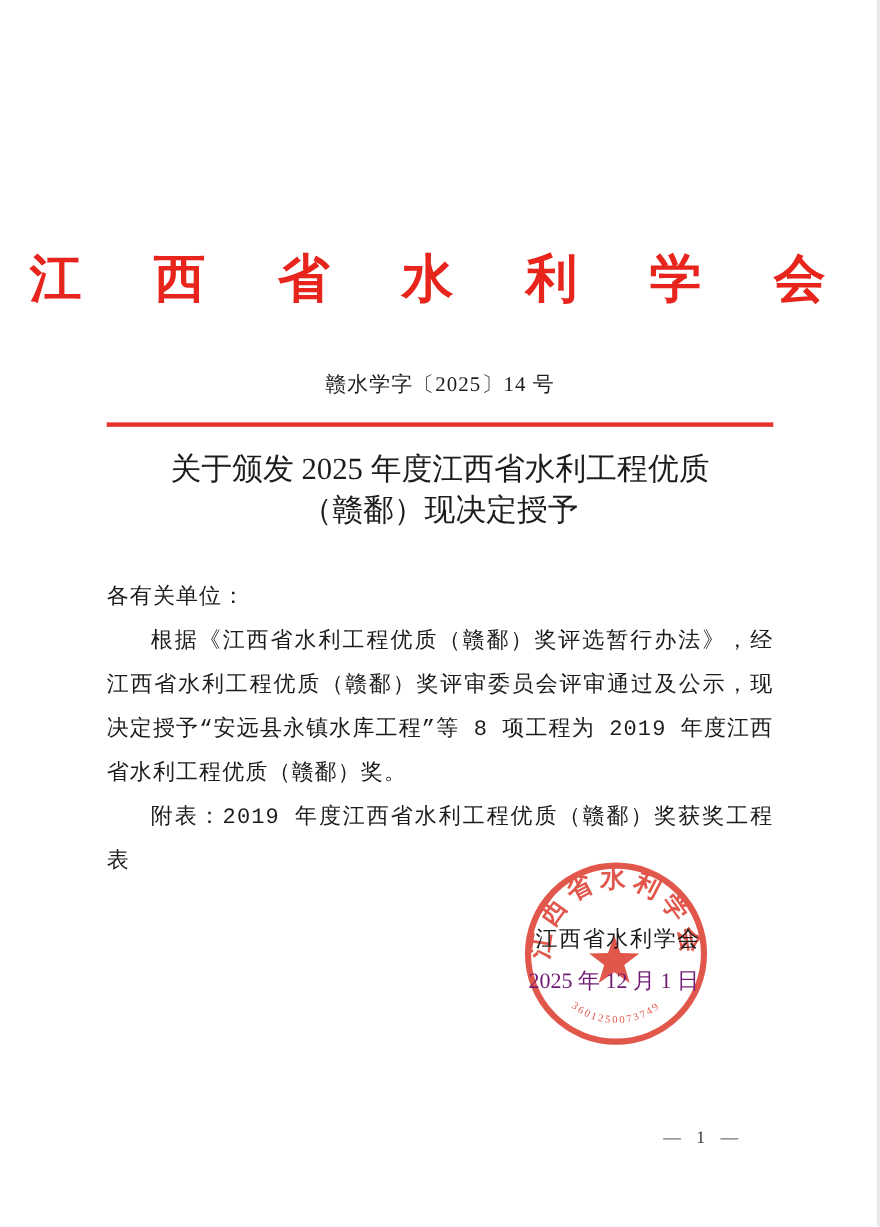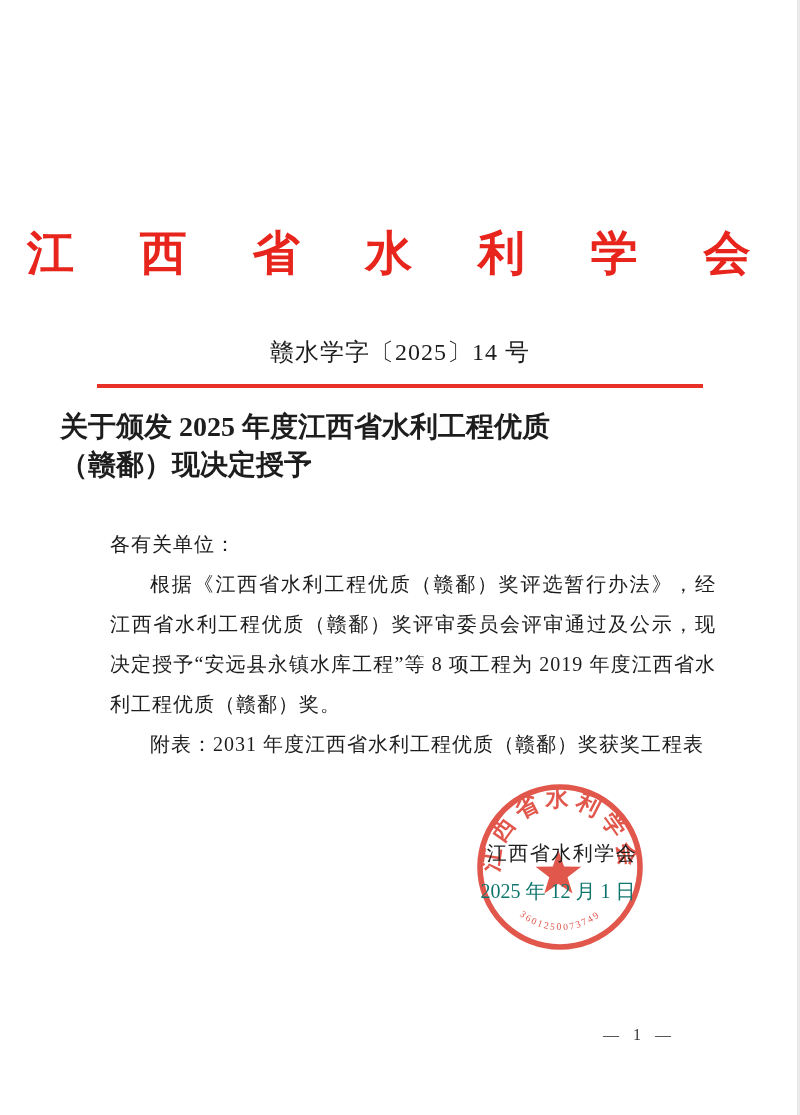--- a/index.html
+++ b/index.html
@@ -22,68 +22,69 @@
     font-weight: bold;
     color: #e8251d;
     letter-spacing: 27px;
     padding-left: 27px;
     white-space: nowrap;
   }
   .doc-number {
     position: absolute;
     top: 336px; left: 0; right: 0;
     text-align: center;
-    font-size: 24px;
+    font-size: 19px;
     color: #1d1d1d;
     letter-spacing: 1px;
   }
   .red-line {
     position: absolute;
     top: 384px; left: 97px;
     width: 606px; height: 4px;
     background: #e73028;
   }
   .doc-title {
     position: absolute;
     top: 408px; left: 60px; right: 60px;
-    text-align: left;
+    text-align: center;
     font-size: 28px;
-    font-weight: bold;
+    font-weight: normal;
     color: #1d1d1d;
     line-height: 38px;
   }
   .doc-title span { display: block; }
   .body-text {
     position: absolute;
-    top: 524px; left: 110px;
+    top: 524px; left: 97px;
     width: 606px;
     font-size: 20px;
     line-height: 40px;
     color: #1c1c1c;
     letter-spacing: 1px;
     text-align: justify;
+    font-family: Liberation Mono, monospace;
   }
   .body-text p.indent { text-indent: 2em; }
   .sig-org {
     position: absolute;
     top: 840px; left: 462px;
     width: 200px;
     text-align: center;
     font-size: 20px;
     letter-spacing: 1.5px;
     color: #1c1c1c;
     z-index: 2;
   }
   .sig-date {
     position: absolute;
     top: 878px; left: 438px;
     width: 240px;
     text-align: center;
     font-size: 20px;
-    color: #0f766e;
+    color: #701a75;
     z-index: 2;
   }
   .seal {
     position: absolute;
     left: 472px; top: 779px;
     z-index: 1;
     opacity: 0.88;
   }
   .seal text { font-family: "Liberation Serif", "DejaVu Serif", serif; }
   .page-number {
@@ -109,21 +110,21 @@
   <div class="red-line"></div>
 
   <h1 class="doc-title">
     <span>关于颁发 2025 年度江西省水利工程优质</span>
     <span>（赣鄱）现决定授予</span>
   </h1>
 
   <div class="body-text">
     <p>各有关单位：</p>
     <p class="indent">根据《江西省水利工程优质（赣鄱）奖评选暂行办法》，经江西省水利工程优质（赣鄱）奖评审委员会评审通过及公示，现决定授予“安远县永镇水库工程”等 8 项工程为 2019 年度江西省水利工程优质（赣鄱）奖。</p>
-    <p class="indent">附表：2031 年度江西省水利工程优质（赣鄱）奖获奖工程表</p>
+    <p class="indent">附表：2019 年度江西省水利工程优质（赣鄱）奖获奖工程表</p>
   </div>
 
   <svg class="seal" viewBox="0 0 220 220" width="176" height="176" xmlns="http://www.w3.org/2000/svg">
     <circle cx="110" cy="110" r="100" fill="none" stroke="#de4034" stroke-width="7"></circle>
     <path id="sealArc" d="M38.6,136 A76,76 0 1 1 181.4,136" fill="none"></path>
     <path id="sealBottom" d="M45.3,155.3 A79,79 0 0 0 174.7,155.3" fill="none"></path>
     <text font-size="29" font-weight="bold" fill="#de4034" letter-spacing="7">
       <textPath href="#sealArc" startOffset="50%" text-anchor="middle">江西省水利学会</textPath>
     </text>
     <text font-size="12" fill="#de4034" letter-spacing="2.5">

